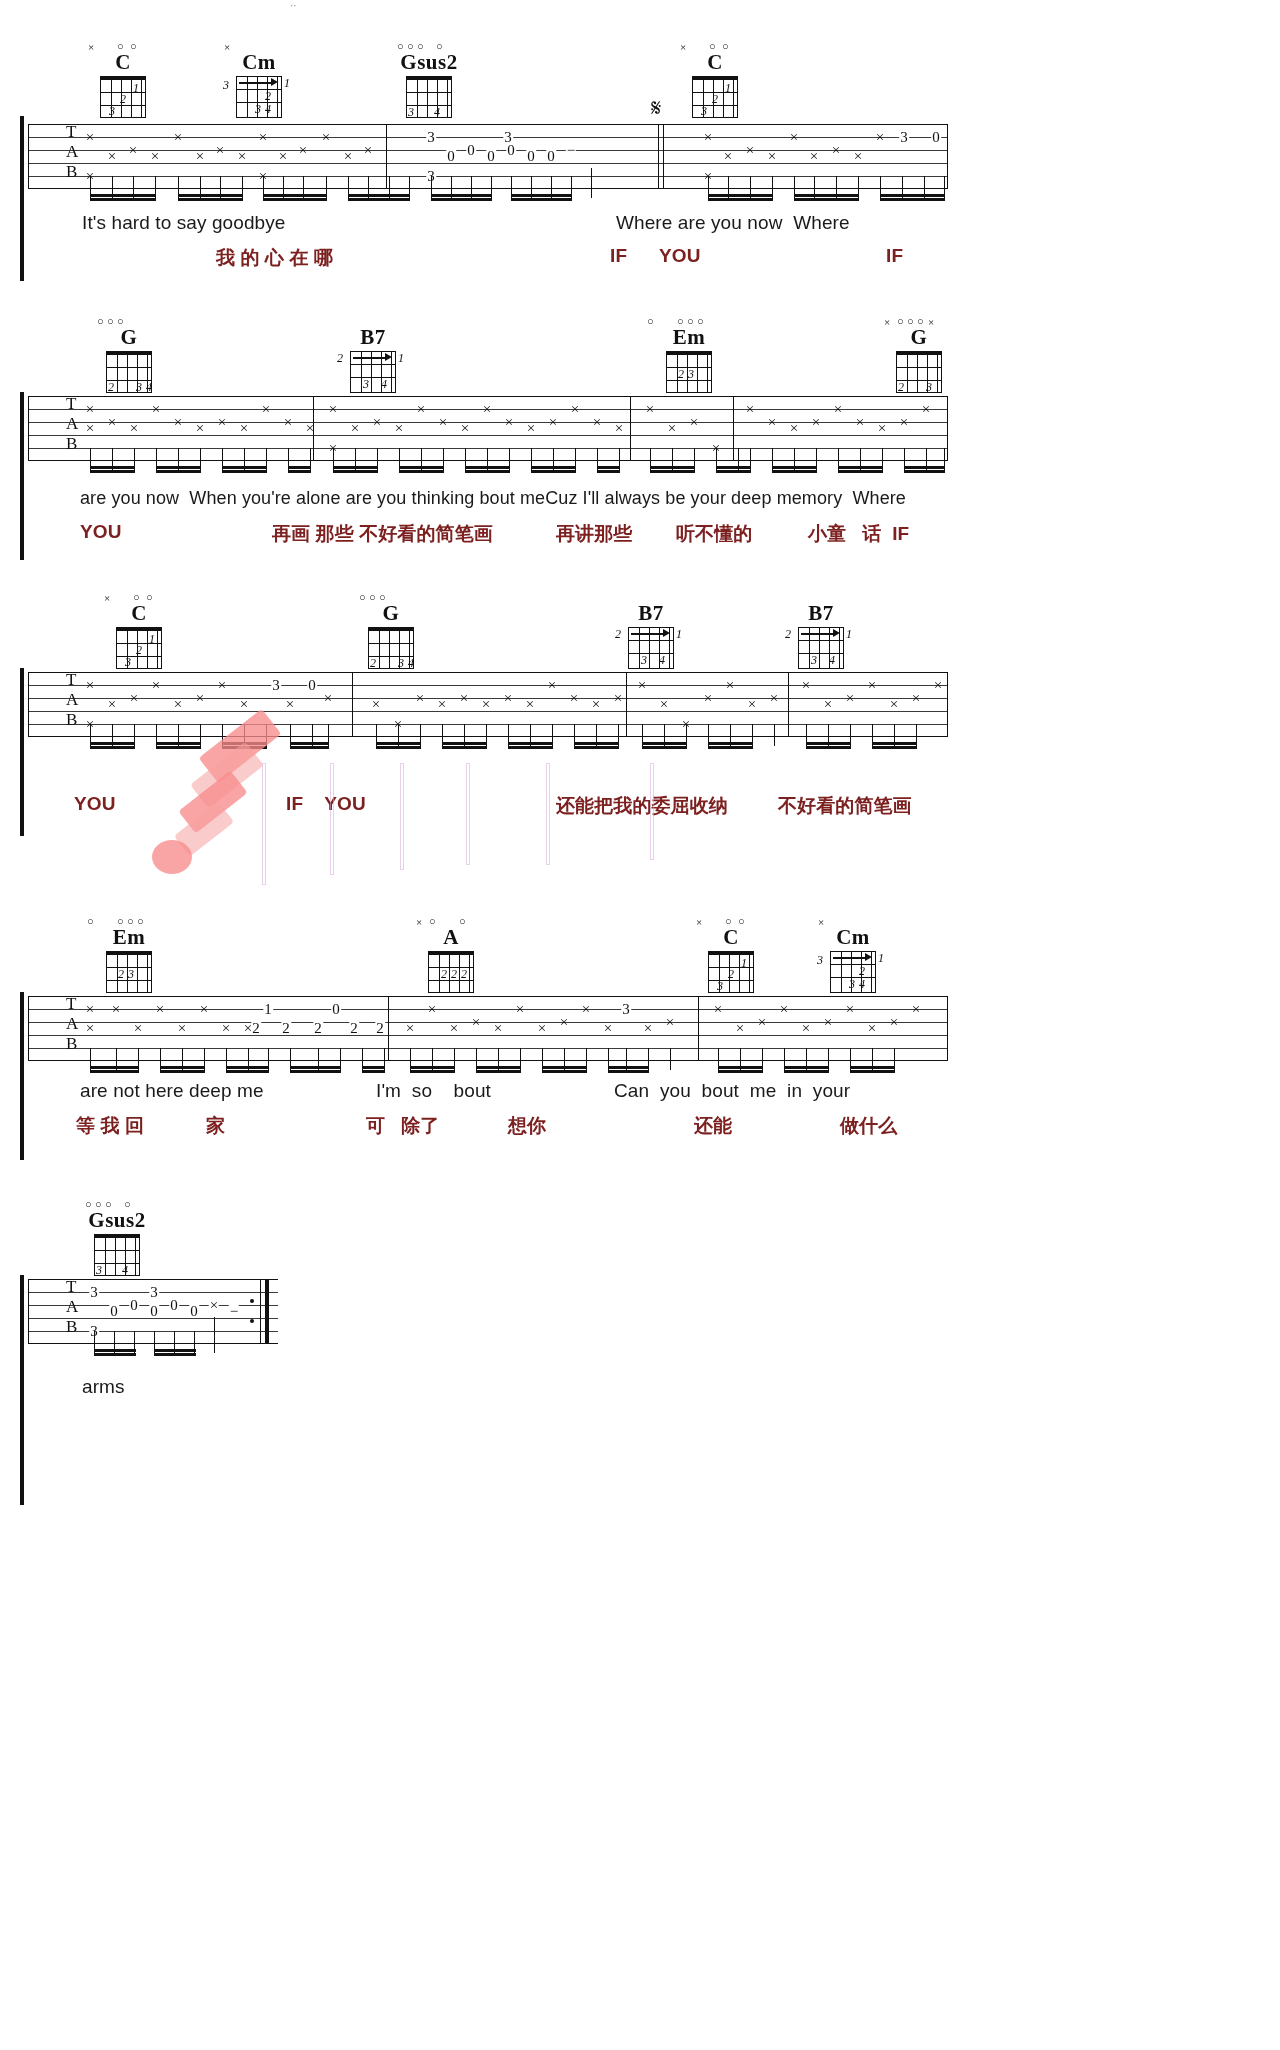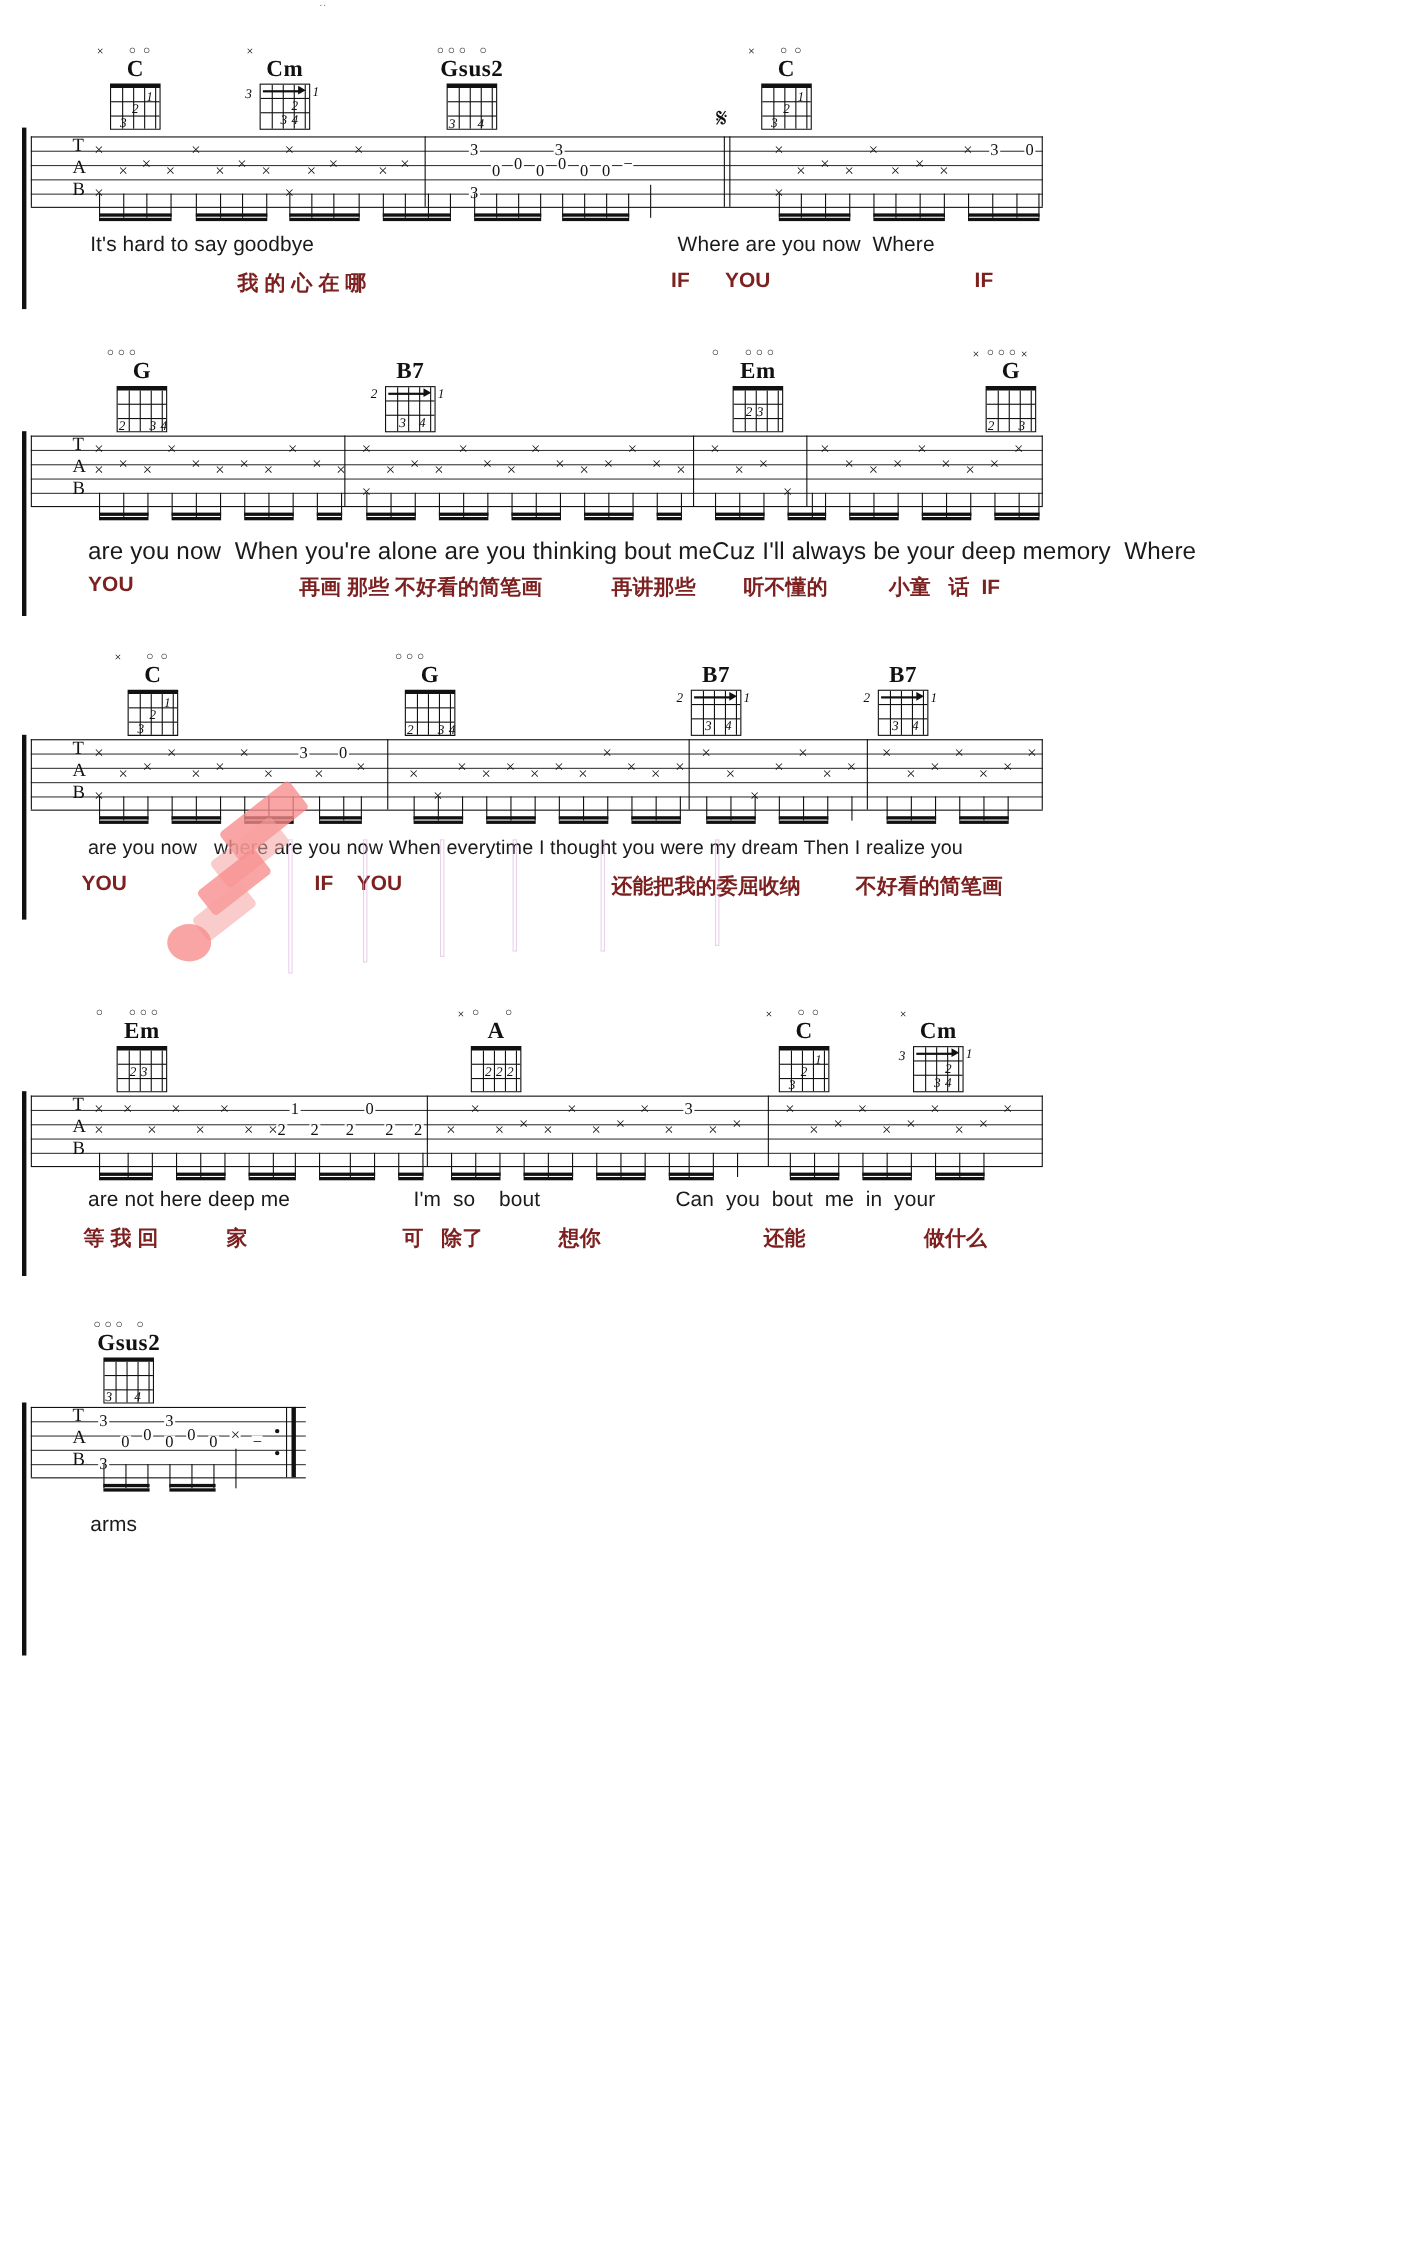--- a/index.html
+++ b/index.html
@@ -513,21 +513,21 @@
       <div class="stem" style="left:854px;top:52px;height:22px;"></div>
       <div class="beam" style="left:810px;top:70px;width:45px;"></div>
       <div class="beam" style="left:810px;top:74px;width:45px;"></div>
       <div class="stem" style="left:876px;top:52px;height:22px;"></div>
       <div class="stem" style="left:898px;top:52px;height:22px;"></div>
       <div class="stem" style="left:916px;top:52px;height:22px;"></div>
       <div class="beam" style="left:876px;top:70px;width:41px;"></div>
       <div class="beam" style="left:876px;top:74px;width:41px;"></div>
     </div>
 
-    <div class="lyr en" style="left:80px;top:216px;font-size:22px;">are you now  When you're alone are you thinking bout meCuz I'll always be your deep memory  Where</div>
+    <div class="lyr en" style="left:80px;top:216px;font-size:18px;">are you now  When you're alone are you thinking bout meCuz I'll always be your deep memory  Where</div>
     <div class="lyr cn" style="left:80px;top:249px;">YOU</div>
     <div class="lyr cn" style="left:272px;top:249px;">再画 那些 不好看的简笔画</div>
     <div class="lyr cn" style="left:556px;top:249px;">再讲那些</div>
     <div class="lyr cn" style="left:676px;top:249px;">听不懂的</div>
     <div class="lyr cn" style="left:808px;top:249px;">小童   话  IF</div>
   </div>
 
   <div class="system" style="top:548px;height:340px;">
 
     <div class="chord" style="left:108px;top:55px;">
@@ -729,21 +729,20 @@
       <div class="stem" style="left:822px;top:52px;height:22px;"></div>
       <div class="beam" style="left:778px;top:70px;width:45px;"></div>
       <div class="beam" style="left:778px;top:74px;width:45px;"></div>
       <div class="stem" style="left:844px;top:52px;height:22px;"></div>
       <div class="stem" style="left:866px;top:52px;height:22px;"></div>
       <div class="stem" style="left:888px;top:52px;height:22px;"></div>
       <div class="beam" style="left:844px;top:70px;width:45px;"></div>
       <div class="beam" style="left:844px;top:74px;width:45px;"></div>
     </div>
 
-    <div class="lyr en" style="left:80px;top:212px;font-size:18px;">are you now   where are you now When everytime I thought you were my dream Then I realize you</div>
     <div class="lyr cn" style="left:74px;top:245px;">YOU</div>
     <div class="lyr cn" style="left:286px;top:245px;">IF    YOU</div>
     <div class="lyr cn" style="left:556px;top:245px;">还能把我的委屈收纳</div>
     <div class="lyr cn" style="left:778px;top:245px;">不好看的简笔画</div>
 
     <div class="blob" style="left:200px;top:182px;width:80px;height:32px;transform:rotate(-38deg);border-radius:4px;"></div>
     <div class="blob2" style="left:192px;top:212px;width:70px;height:30px;transform:rotate(-38deg);border-radius:4px;"></div>
     <div class="blob" style="left:180px;top:240px;width:66px;height:28px;transform:rotate(-38deg);border-radius:4px;"></div>
     <div class="blob2" style="left:176px;top:268px;width:56px;height:26px;transform:rotate(-38deg);border-radius:4px;"></div>
     <div class="blob" style="left:152px;top:292px;width:40px;height:34px;border-radius:50%;"></div>

